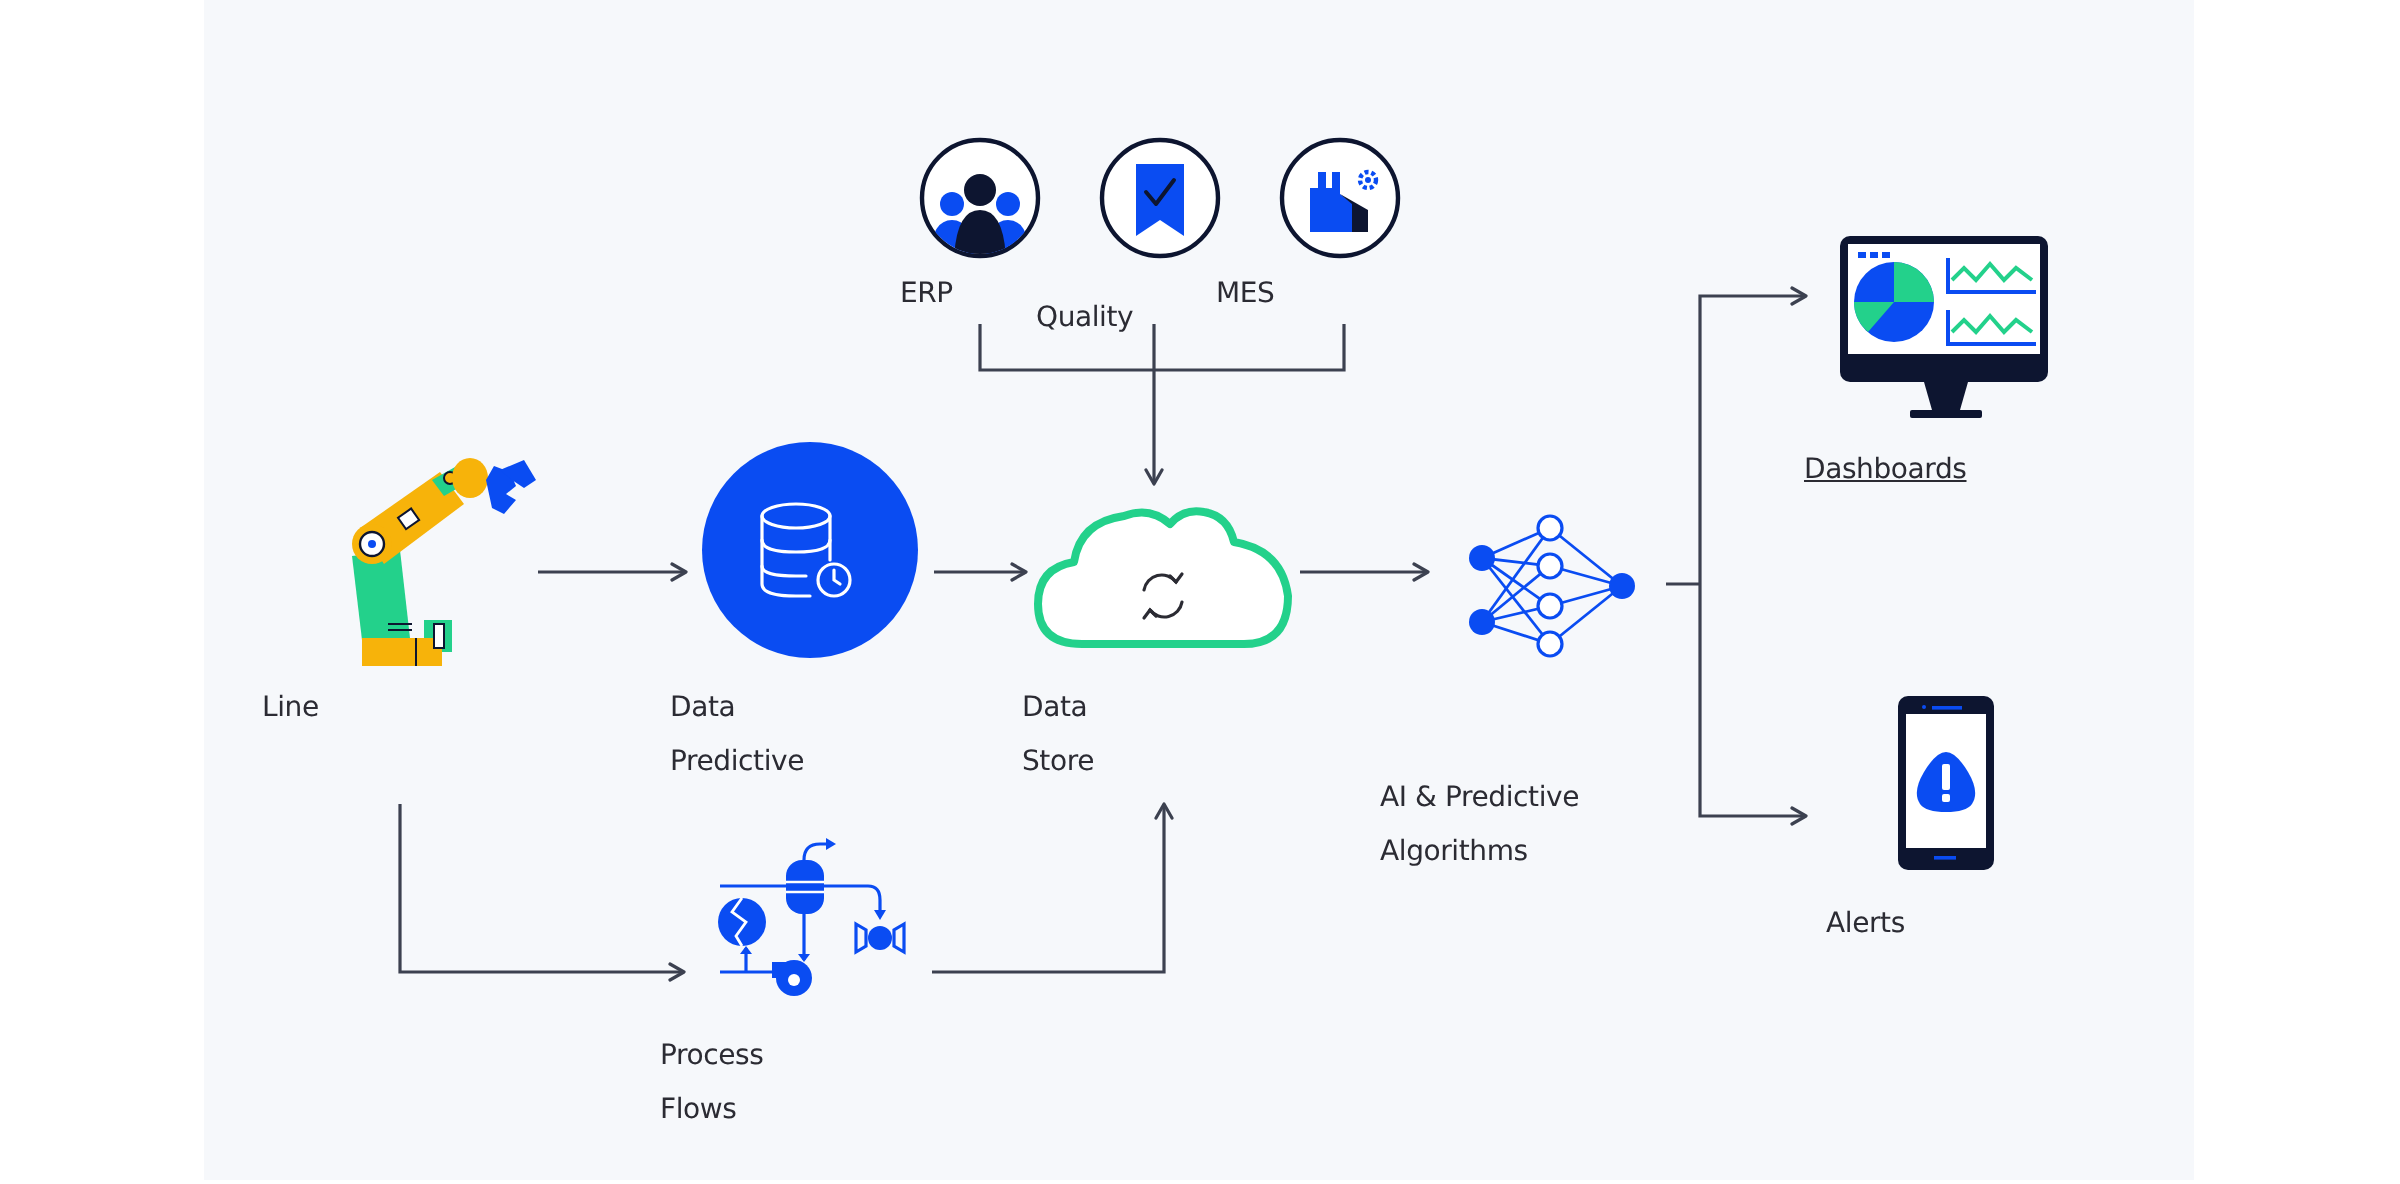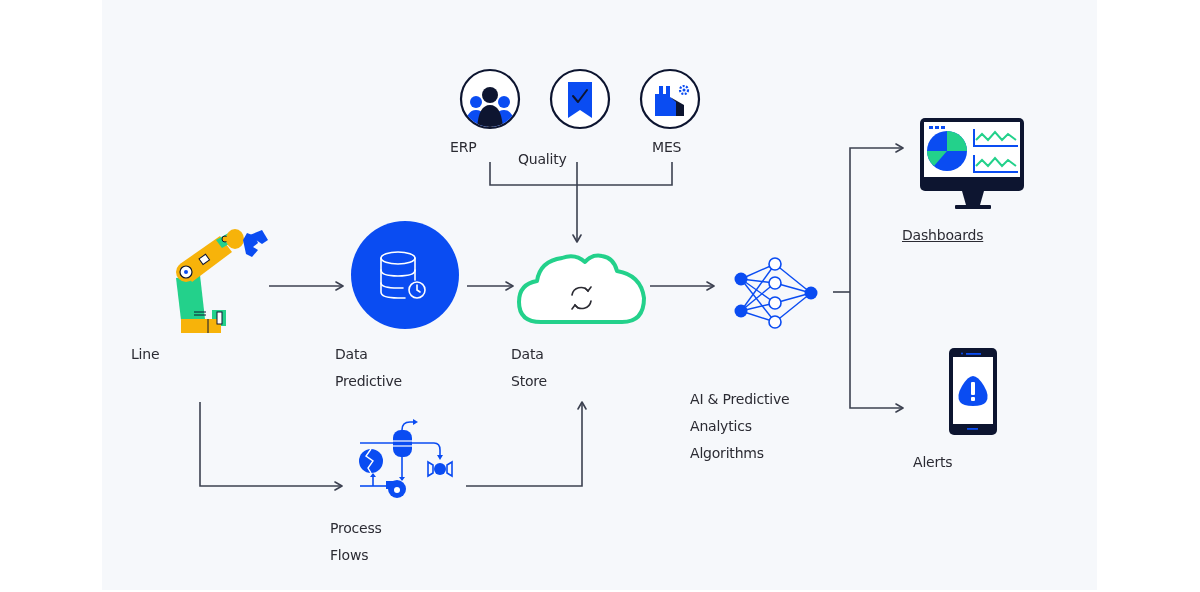--- a/index.html
+++ b/index.html
@@ -188,38 +188,37 @@
     <rect x="971" y="397" width="4" height="4" rx="1" fill="#ffffff"></rect>
   </g>
 </svg>
 
 <div class="label" style="left:450px; top:134px; width:80px;">
   <span>ERP</span>
 </div>
 <div class="label" style="left:518px; top:134px; width:100px;margin-top:12px;">
   <span>Quality</span>
 </div>
-<div class="label" style="left:652px; top:134px; width:80px;">
+<div class="label" style="left:608px; top:134px; width:80px;">
   <span>MES</span>
 </div>
 
 <div class="label" style="left:131px; top:341px; width:140px;">
   <span>Line</span>
 </div>
 <div class="label" style="left:335px; top:341px; width:140px;">
   <span>Data</span>
   <span>Predictive</span>
 </div>
 <div class="label" style="left:511px; top:341px; width:140px;">
   <span>Data</span>
   <span>Store</span>
 </div>
 <div class="label" style="left:690px; top:340px; width:180px;margin-top:46px;">
   <span>AI &amp; Predictive</span>
-  <span>Analytics</span>
   <span>Algorithms</span>
 </div>
 <div class="label" style="left:902px; top:222px; width:140px;text-decoration:underline;">
   <span>Dashboards</span>
 </div>
 <div class="label" style="left:913px; top:449px; width:120px;">
   <span>Alerts</span>
 </div>
 <div class="label" style="left:330px; top:515px; width:140px;">
   <span>Process</span>

